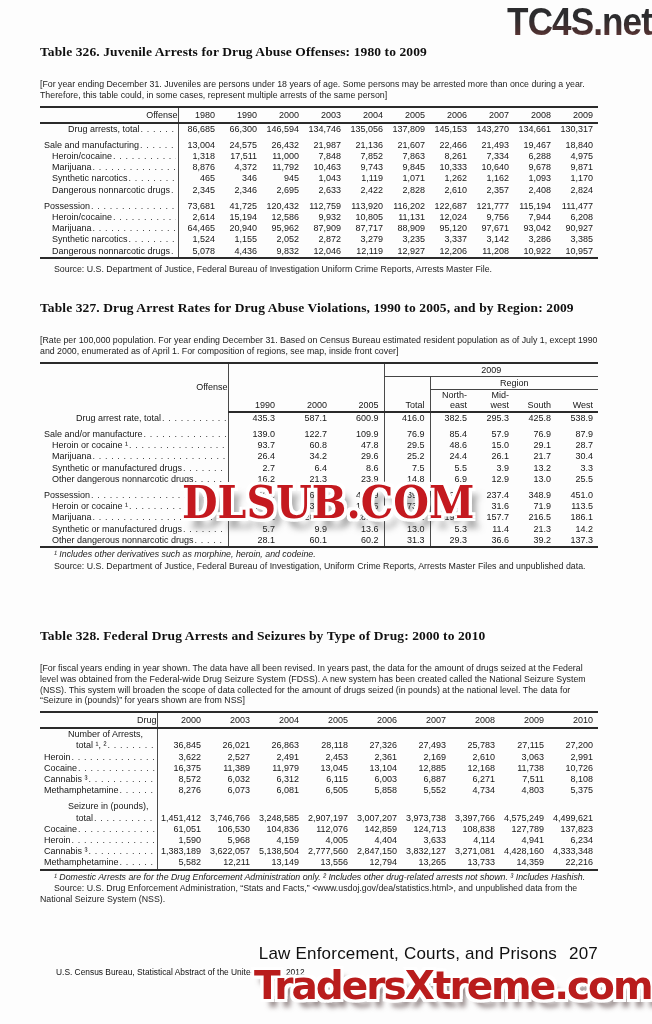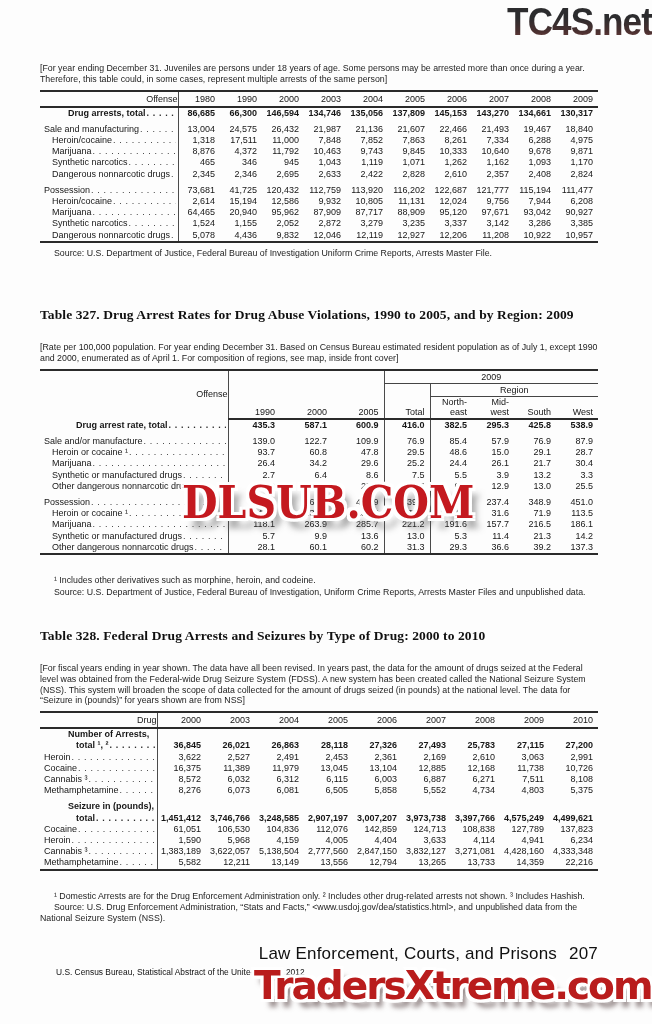--- a/index.html
+++ b/index.html
@@ -12,24 +12,24 @@
   table{border-collapse:collapse;table-layout:fixed;width:558px;margin-top:5px;
         border-top:2px solid #2b2b2b;border-bottom:2px solid #2b2b2b;font-size:9px;color:#161616;}
   th,td{padding:0;line-height:11.2px;font-weight:normal;vertical-align:bottom;overflow:hidden;}
   .simplehead thead th{border-bottom:2px solid #2b2b2b;line-height:14px;}
   .year,.num{text-align:right;padding-right:5px;white-space:nowrap;}
   .offh{text-align:right;vertical-align:middle;}
   .vr{border-left:1px solid #4a4a4a;}
   .lblwrap{display:flex;align-items:baseline;overflow:hidden;}
   .lt{white-space:nowrap;}
   .dots{flex:1;overflow:hidden;white-space:nowrap;color:#2e2e2e;margin:0 2px 0 1px;letter-spacing:.6px;}
-  tr.bold td{font-weight:bold;}
+  tr.bold td{font-weight:normal;}
   tr.spacer td{height:5px;line-height:5px;}
   .src,.fn{font-size:8.8px;line-height:10.6px;margin-top:5px;text-indent:14px;color:#1c1c1c;}
-  .fn{margin-top:20px;}
+  .fn{margin-top:1px;font-style:italic;}
   
   .t327 thead th{border-bottom:none;}
   .t327 .bb{border-bottom:1px solid #444;text-align:center;line-height:12px;}
   .t327 .nb{border-bottom:none;}
   .t327 .bb2{border-bottom:2px solid #2b2b2b;}
   .pre{white-space:pre-line;line-height:10.6px;}
   
   .flaw{position:absolute;top:944px;right:54px;font-size:17px;letter-spacing:.2px;color:#101010;}
   .flaw .pg{margin-left:12px;}
   .credit{position:absolute;top:967px;left:56px;font-size:8.4px;color:#101010;}
@@ -49,20 +49,21 @@
                       -3px 3px 0 #fff,0 3px 0 #fff,3px 3px 0 #fff,6px 8px 5px rgba(80,60,60,.6);}
 </style>
 </head>
 <body>
 
 <div class="page">
 
   <div class="wm-top">TC4S.net</div>
 
   <div class="sec" style="top:44px">
+    <div class="ttl">Table 326. Juvenile Arrests for Drug Abuse Offenses: 1980 to 2009</div>
     <div class="note">[For year ending December 31. Juveniles are persons under 18 years of age. Some persons may be arrested more than once during a year. Therefore, this table could, in some cases, represent multiple arrests of the same person]</div>
     <table class="simplehead">
       <colgroup>
           <col style="width:138px">
           <col span="10" style="width:42px">
         </colgroup>
       <thead>
         <tr>
           <th class="offh">Offense</th>
         <th class="year vr">1980</th>
@@ -282,21 +283,21 @@
             <td class="num">12,206</td>
             <td class="num">11,208</td>
             <td class="num">10,922</td>
             <td class="num">10,957</td>
           </tr>
         </tbody>
     </table>
     <div class="src">Source: U.S. Department of Justice, Federal Bureau of Investigation Uniform Crime Reports, Arrests Master File.</div>
   </div>
 
-  <div class="sec" style="top:307px">
+  <div class="sec" style="top:300px">
     <div class="ttl">Table 327. Drug Arrest Rates for Drug Abuse Violations, 1990 to 2005, and by Region: 2009</div>
     <div class="note">[Rate per 100,000 population. For year ending December 31. Based on Census Bureau estimated resident population as of July 1, except 1990 and 2000, enumerated as of April 1. For composition of regions, see map, inside front cover]</div>
     <table class="t327">
       <colgroup>
         <col style="width:188px">
           <col span="3" style="width:52px">
           <col style="width:46px">
           <col span="4" style="width:42px">
       </colgroup>
       <thead>

